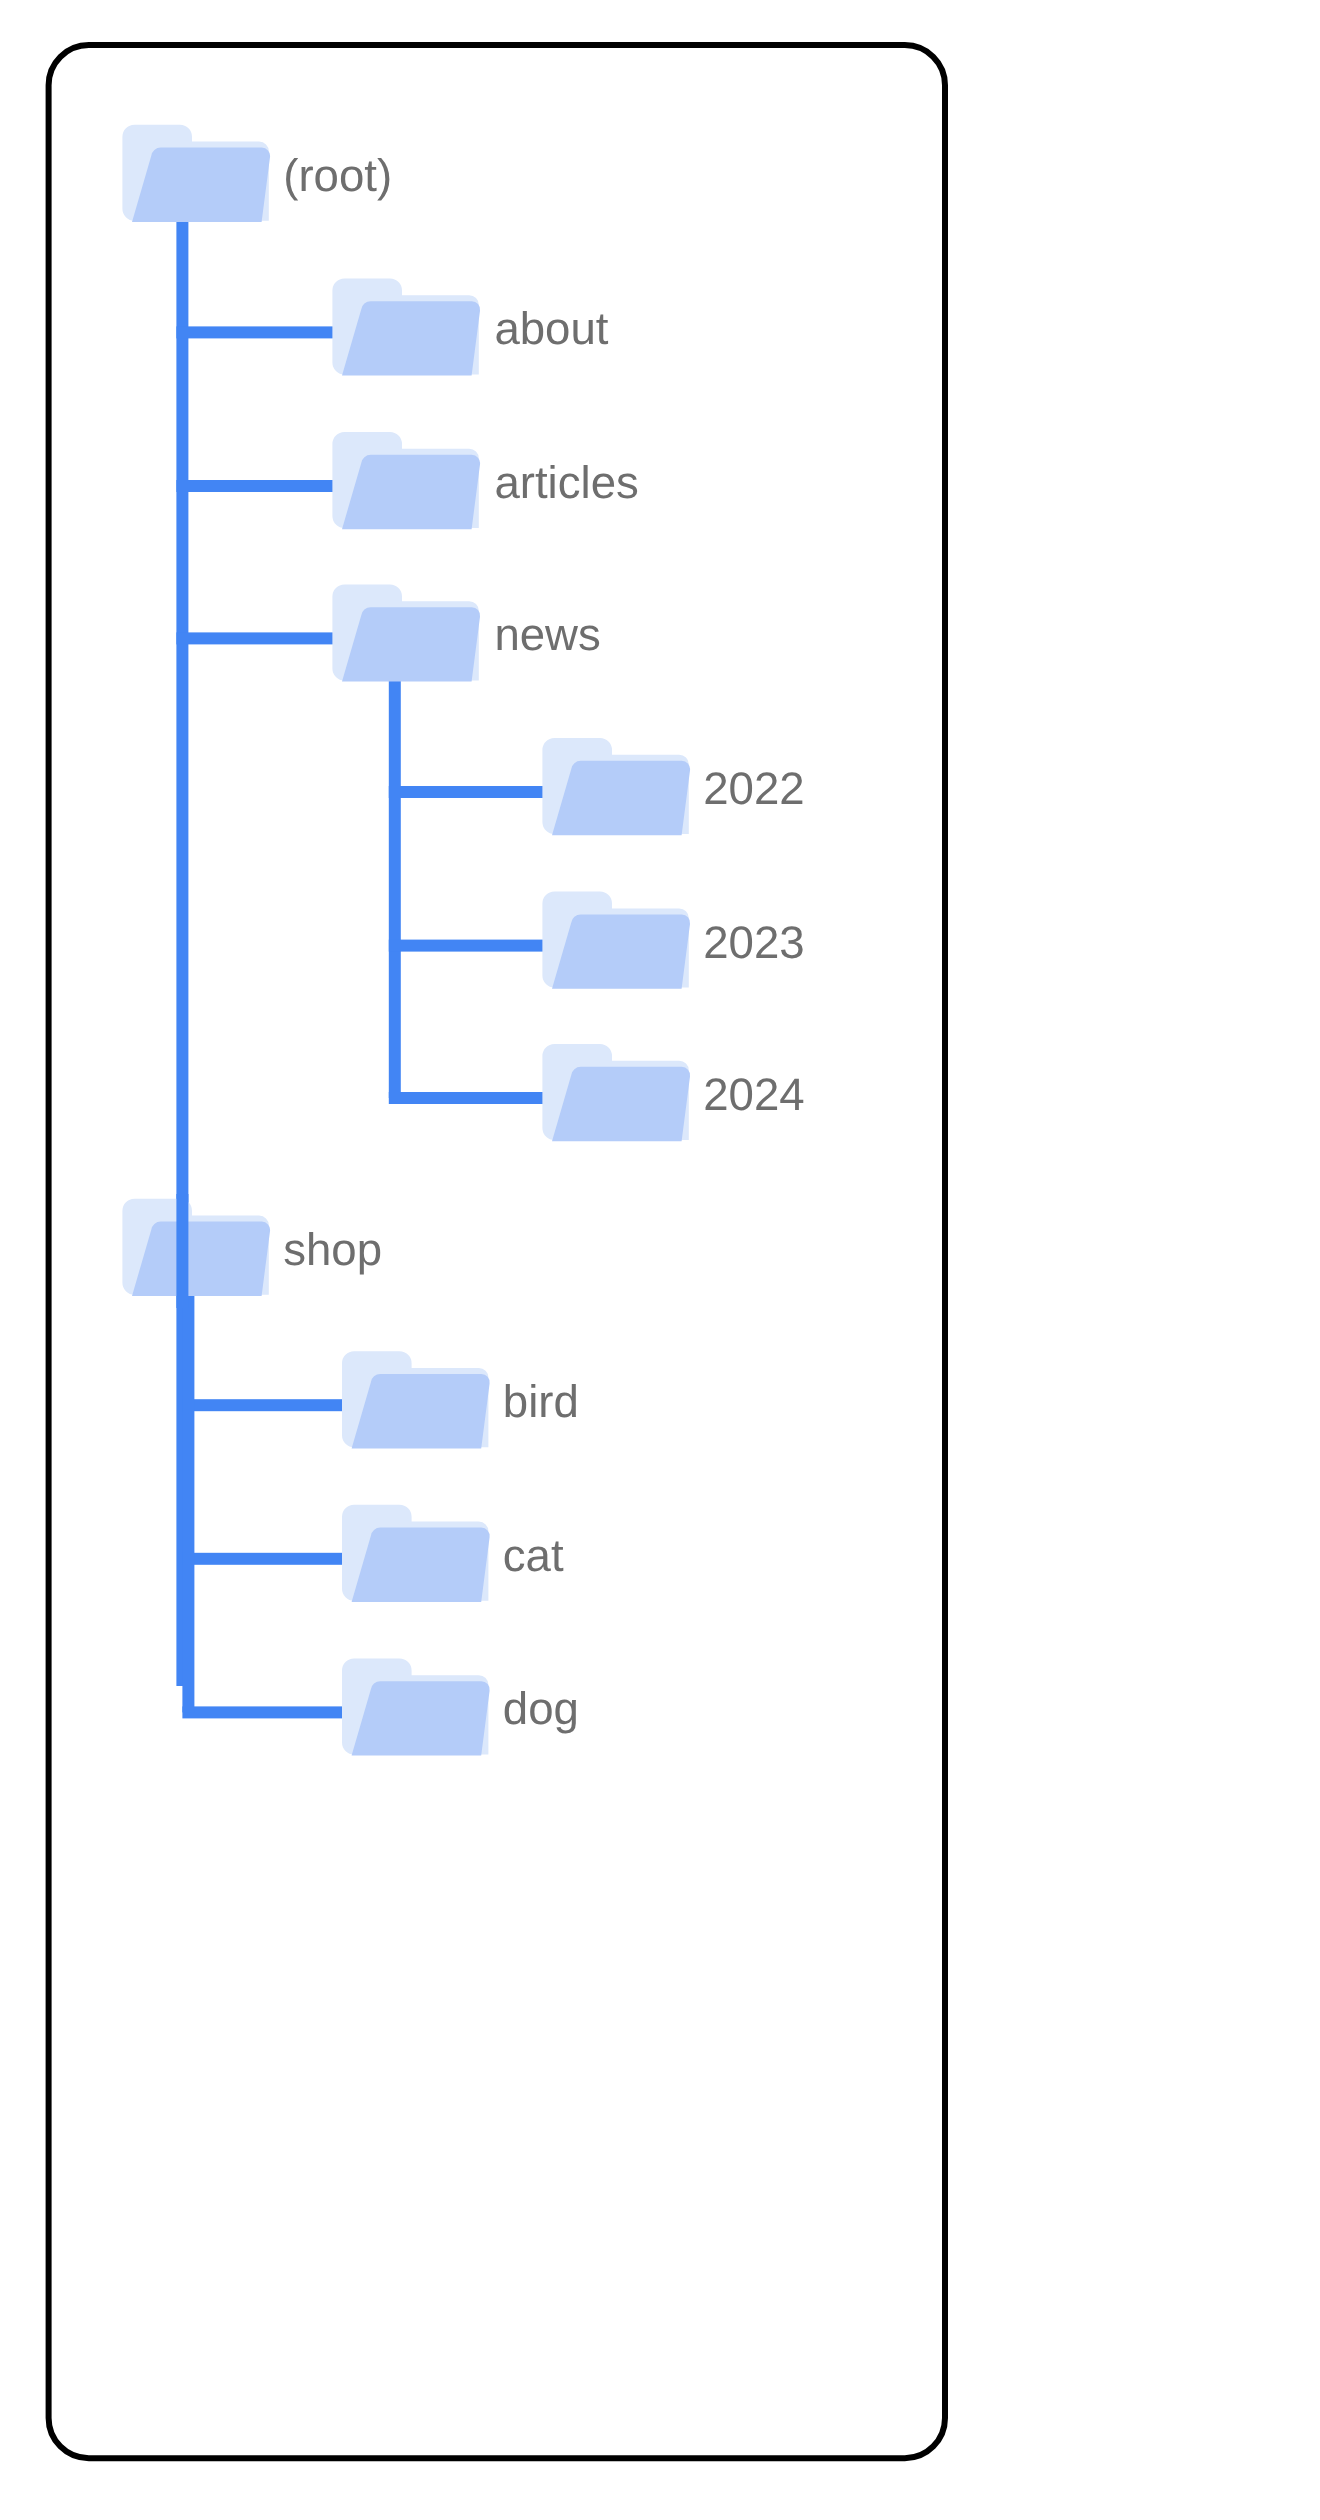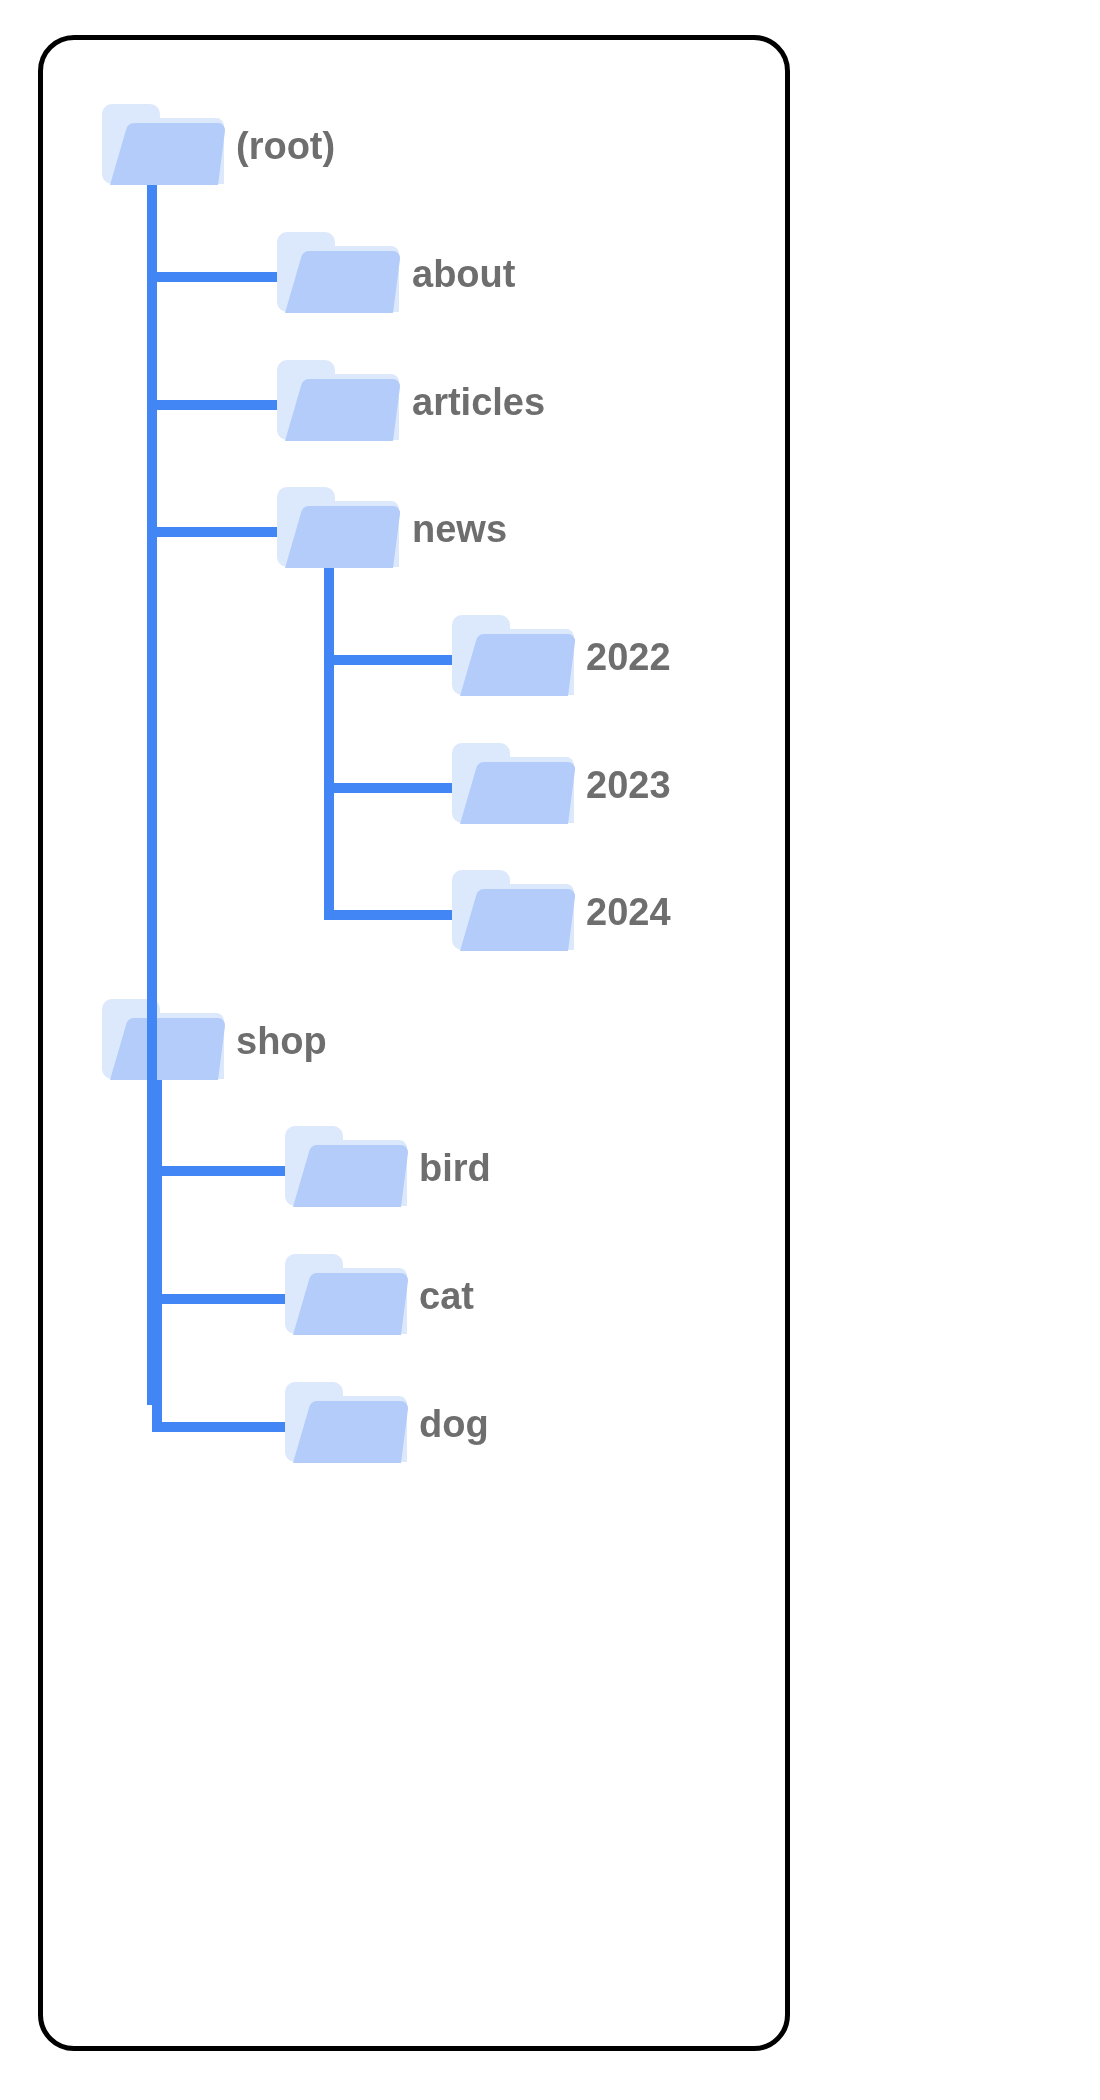--- a/index.html
+++ b/index.html
@@ -11,21 +11,20 @@
   body {
     font-family: "Liberation Sans", sans-serif;
   }
 
   #stage {
     position: relative;
     width: 1100px;
     height: 2100px;
     background: #ffffff;
     overflow: hidden;
-    font-weight: bold;
   }
 
   
   #card {
     position: absolute;
     left: 38px;
     top: 35px;
     width: 752px;
     height: 2016px;
     box-sizing: border-box;

